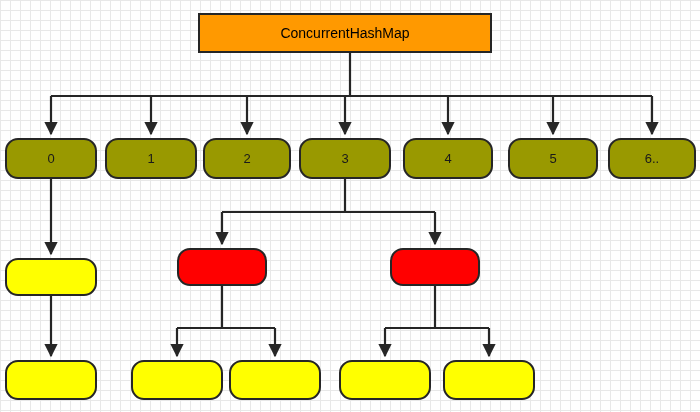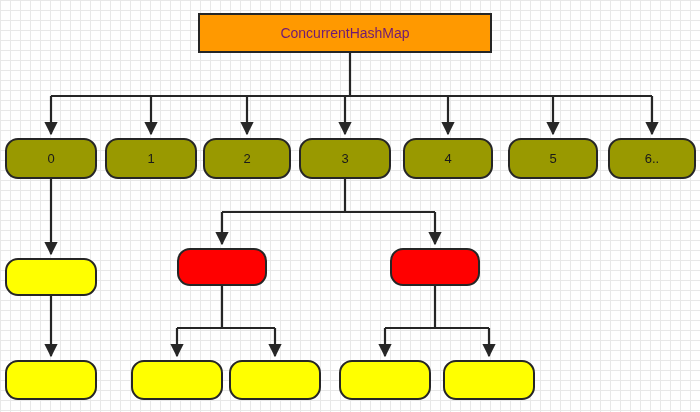--- a/index.html
+++ b/index.html
@@ -93,21 +93,21 @@
       <path d="M 177 328 L 177 356" marker-end="url(#arrow)"></path>
       <path d="M 275 328 L 275 356" marker-end="url(#arrow)"></path>
 
       <path d="M 435 286 L 435 328"></path>
       <path d="M 385 328 L 489 328"></path>
       <path d="M 385 328 L 385 356" marker-end="url(#arrow)"></path>
       <path d="M 489 328 L 489 356" marker-end="url(#arrow)"></path>
     </g>
   </svg>
 
-  <div class="node root" style="left: 198px; top: 13px; width: 294px; height: 40px; background: rgb(255, 153, 0); border-color: rgb(38, 38, 38); color: #701a75;">ConcurrentHashMap</div>
+  <div class="node root" style="left: 198px; top: 13px; width: 294px; height: 40px; background: rgb(255, 153, 0); border-color: rgb(38, 38, 38); color: #000000;">ConcurrentHashMap</div>
 
   <div class="node rounded" style="left: 5px; top: 138px; width: 92px; height: 41px; background: rgb(153, 153, 0); border-color: rgb(38, 38, 38); color: rgb(26, 26, 26);">0</div>
   <div class="node rounded" style="left: 105px; top: 138px; width: 92px; height: 41px; background: rgb(153, 153, 0); border-color: rgb(38, 38, 38); color: rgb(26, 26, 26);">1</div>
   <div class="node rounded" style="left: 203px; top: 138px; width: 88px; height: 41px; background: rgb(153, 153, 0); border-color: rgb(38, 38, 38); color: rgb(26, 26, 26);">2</div>
   <div class="node rounded" style="left: 299px; top: 138px; width: 92px; height: 41px; background: rgb(153, 153, 0); border-color: rgb(38, 38, 38); color: rgb(26, 26, 26);">3</div>
   <div class="node rounded" style="left: 403px; top: 138px; width: 90px; height: 41px; background: rgb(153, 153, 0); border-color: rgb(38, 38, 38); color: rgb(26, 26, 26);">4</div>
   <div class="node rounded" style="left: 508px; top: 138px; width: 90px; height: 41px; background: rgb(153, 153, 0); border-color: rgb(38, 38, 38); color: rgb(26, 26, 26);">5</div>
   <div class="node rounded" style="left: 608px; top: 138px; width: 88px; height: 41px; background: rgb(153, 153, 0); border-color: rgb(38, 38, 38); color: rgb(26, 26, 26);">6..</div>
 
   <div class="node rounded" style="left: 177px; top: 248px; width: 90px; height: 38px; background: rgb(255, 0, 0); border-color: rgb(38, 38, 38); color: rgb(26, 26, 26);"></div>

